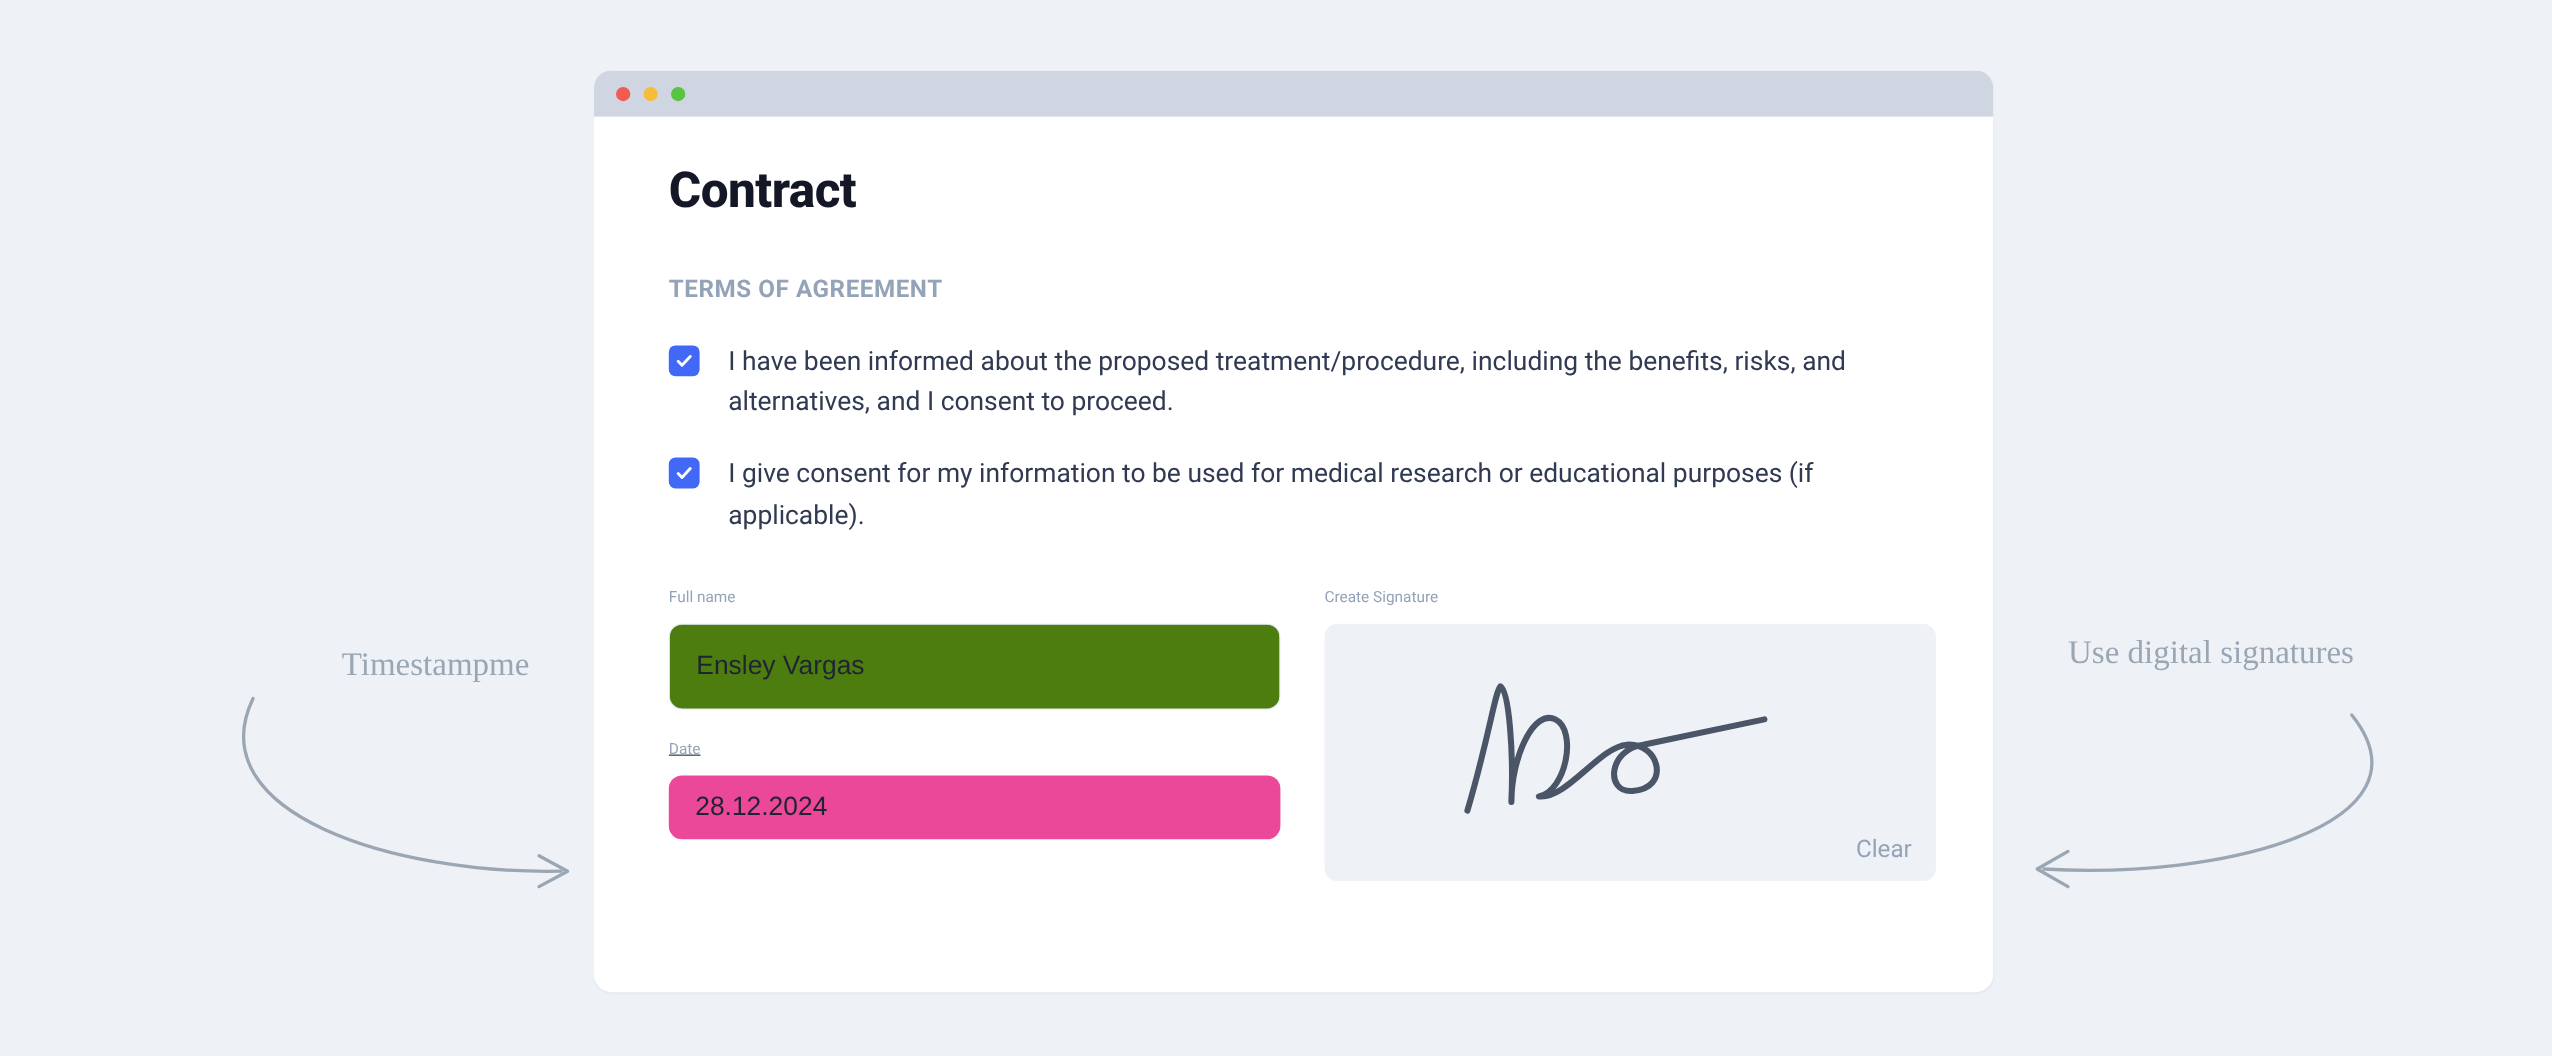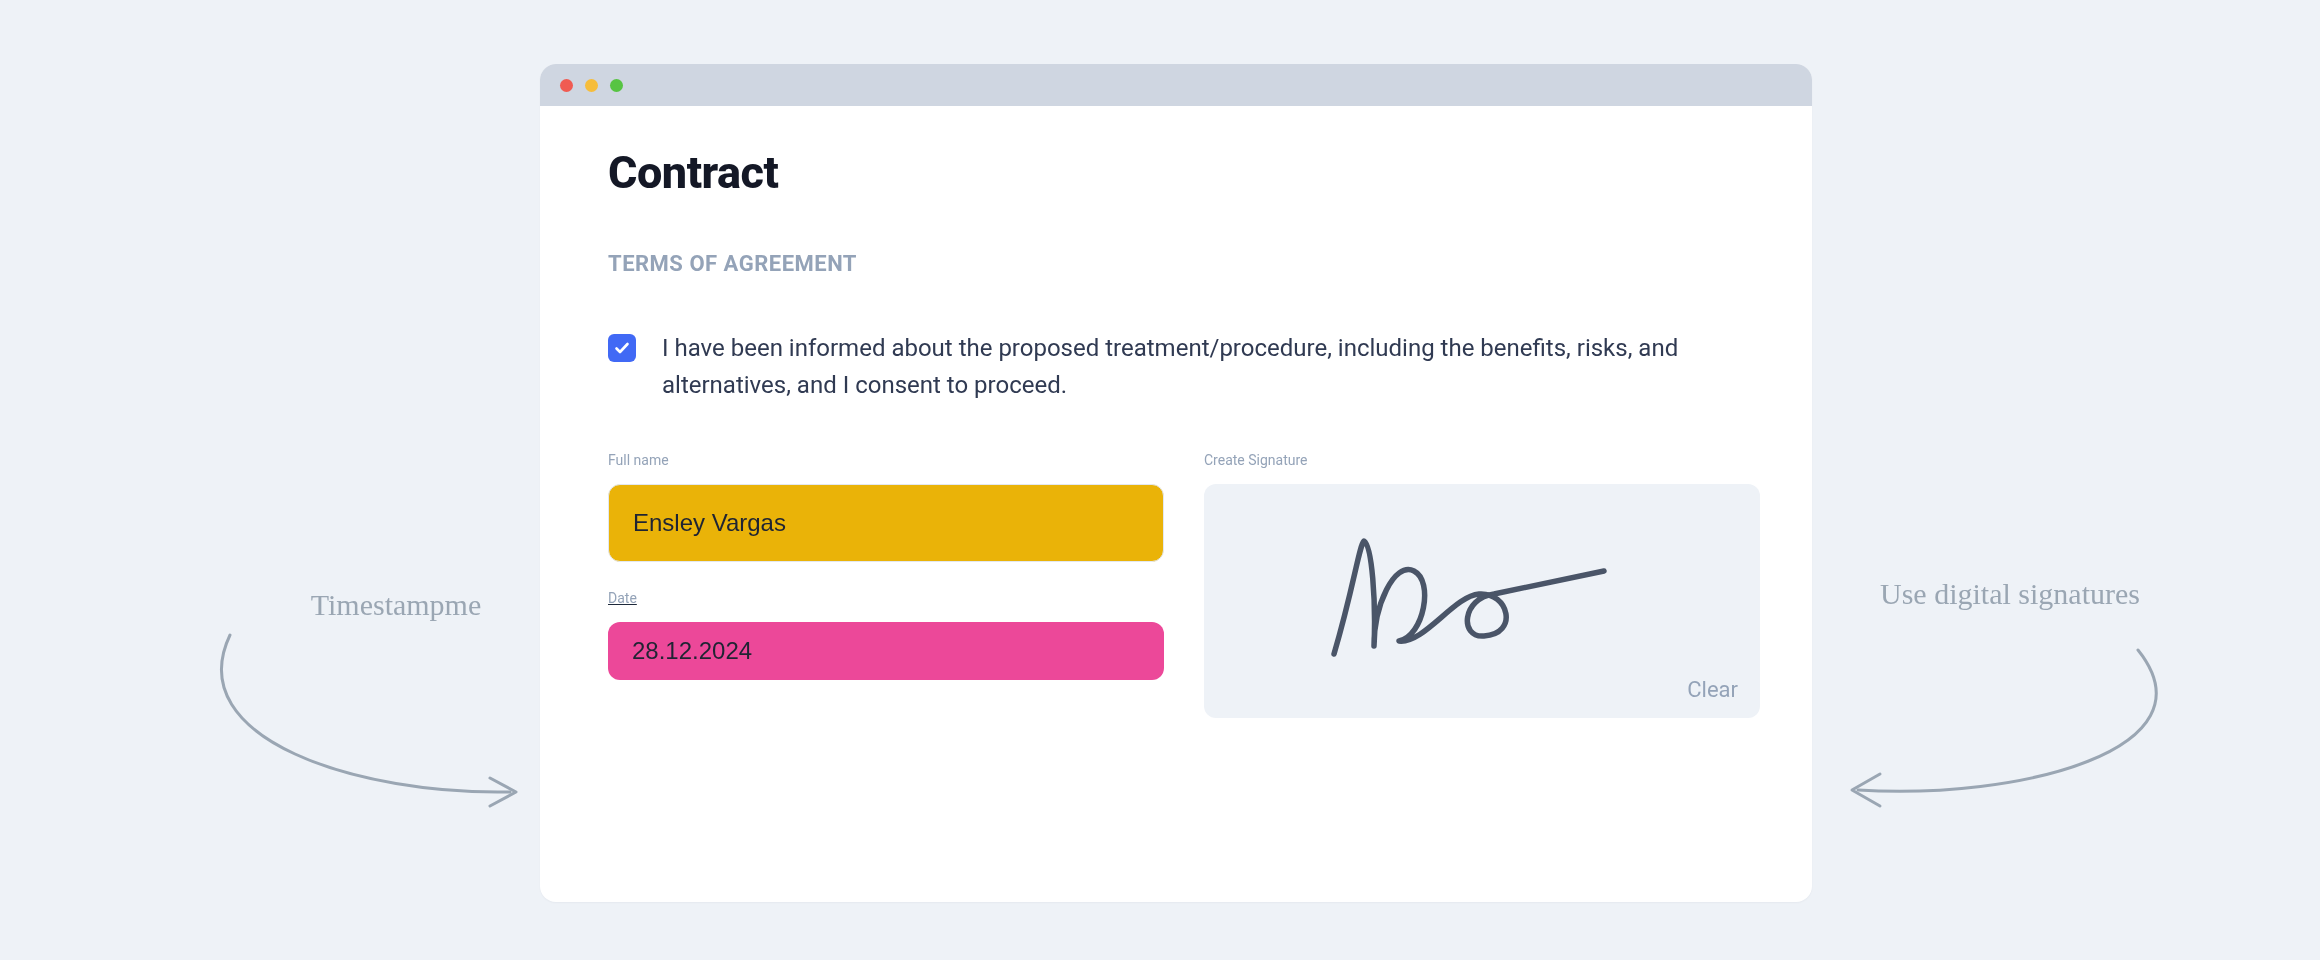--- a/index.html
+++ b/index.html
@@ -47,21 +47,21 @@
     font-weight: 800;
     color: #141826;
     letter-spacing: -0.5px;
     margin-bottom: 52px;
   }
   .section-label {
     font-size: 22px;
     font-weight: 700;
     letter-spacing: 0.5px;
     color: #94a3b8;
-    margin-bottom: 54px;
+    margin-bottom: 34px;
   }
   .terms {
     display: flex;
     flex-direction: column;
     gap: 28px;
     margin-bottom: 48px;
     justify-content: flex-end;
   }
   .term-row {
     display: flex;
@@ -95,21 +95,21 @@
   .field-label {
     font-size: 14px;
     color: #94a3b8;
     margin-bottom: 16px;
   }
   .text-input {
     width: 100%;
     height: 78px;
     border: 1px solid #e3e8ef;
     border-radius: 12px;
-    background: #eab308;
+    background: #4d7c0f;
     padding: 0 24px;
     font-size: 24px;
     color: #1f2433;
     outline: none;
   }
   .date-input {
     width: 100%;
     height: 58px;
     border: none;
     border-radius: 12px;
@@ -209,20 +209,28 @@
       <div class="section-label">TERMS OF AGREEMENT</div>
 
       <div class="terms">
         <div class="term-row">
           <div class="checkbox">
             <svg viewBox="0 0 16 16">
                 <polyline points="2.5,8.5 6,12 13.5,4" style="fill:none;stroke:#fff;stroke-width:2.6;stroke-linecap:round;stroke-linejoin:round"></polyline>
               </svg>
           </div>
           <div class="term-text">I have been informed about the proposed treatment/procedure, including the benefits, risks, and alternatives, and I consent to proceed.</div>
+        </div>
+        <div class="term-row">
+          <div class="checkbox">
+            <svg viewBox="0 0 16 16">
+                <polyline points="2.5,8.5 6,12 13.5,4" style="fill:none;stroke:#fff;stroke-width:2.6;stroke-linecap:round;stroke-linejoin:round"></polyline>
+              </svg>
+          </div>
+          <div class="term-text">I give consent for my information to be used for medical research or educational purposes (if applicable).</div>
         </div>
       </div>
 
       <div class="form-grid">
 
         <div>
           <div class="field-label">Full name</div>
           <input class="text-input" type="text" value="Ensley Vargas" style="">
 
           <div class="date-group">

